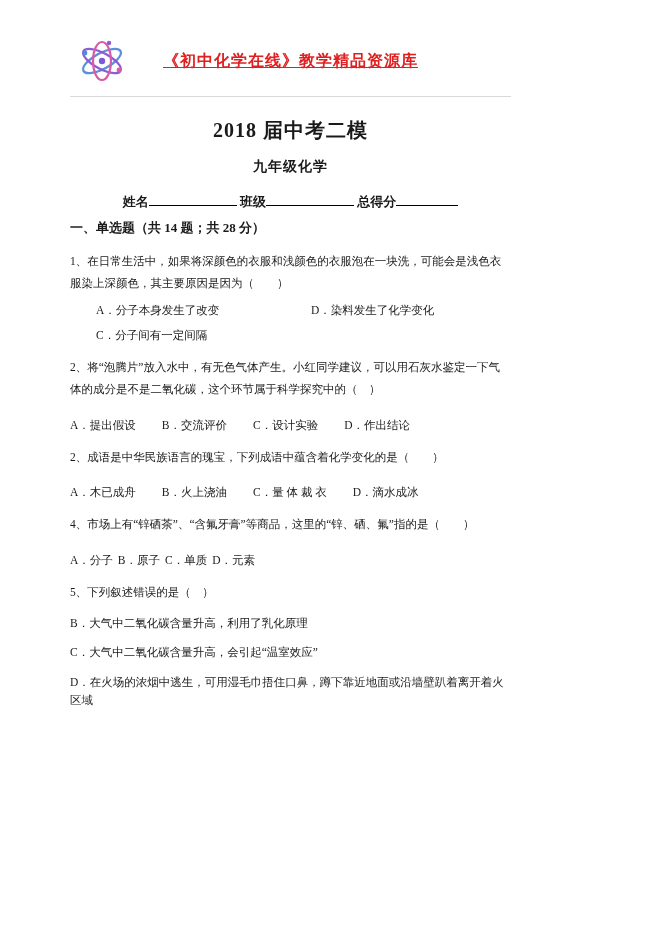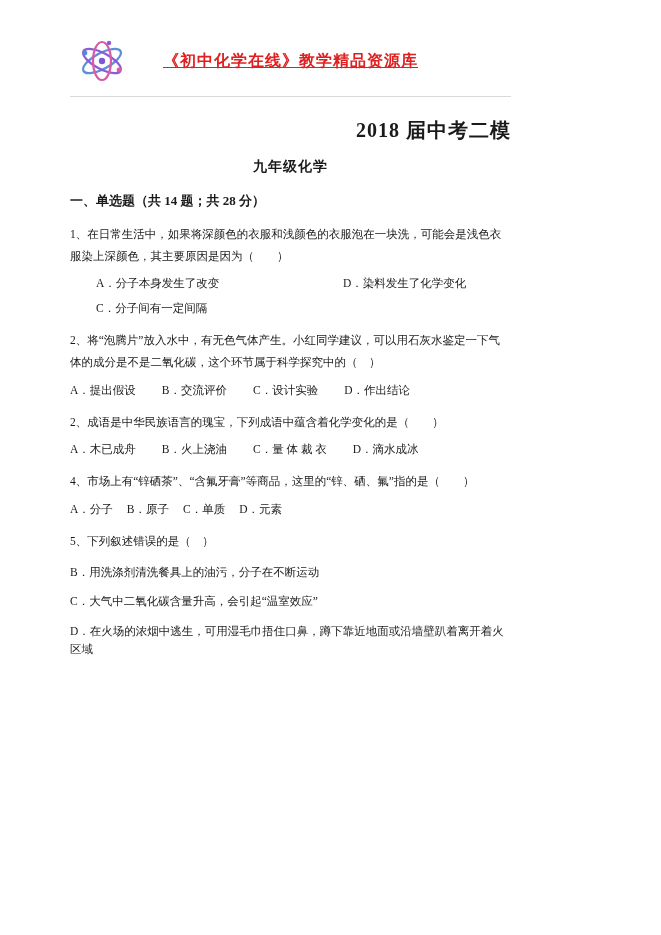--- a/index.html
+++ b/index.html
@@ -24,21 +24,21 @@
     font-family:"Liberation Serif","DejaVu Serif",serif;
   }
   .brand-url{
     margin-top:4px;font-size:9px;letter-spacing:2px;color:#e8622a;
     font-family:"Liberation Sans","DejaVu Sans",sans-serif;
   }
   .logo-spacer{width:52px;flex:0 0 52px;}
 
   
   .title{
-    margin:20px 0 0 0;text-align:right;
+    margin:20px 0 0 0;text-align:center;
     font-size:20px;font-weight:bold;letter-spacing:1px;
   }
   .subtitle{
     margin:14px 0 0 0;text-align:center;
     font-size:14px;font-weight:bold;letter-spacing:1px;
   }
   .name-line{
     margin-top:16px;text-align:center;font-size:13px;font-weight:bold;
   }
   .blank{
@@ -50,30 +50,30 @@
 
   
   .notice{margin-top:18px;}
   .notice-heading{font-size:13.5px;font-weight:bold;}
   .notice-item{
     margin:10px 0 0 0;font-size:13px;font-weight:bold;
     line-height:1.65;text-indent:2em;
   }
 
   
-  .section-title{margin-top:16px;font-size:13px;font-weight:bold;}
+  .section-title{margin-top:8px;font-size:13px;font-weight:bold;}
   .question{margin-top:13px;}
   .stem{margin:0;font-size:11.5px;line-height:1.95;}
-  .opts{font-size:11.5px;gap:32px;}
+  .opts{font-size:11.5px;}
   .opts.grid2{
     display:grid;grid-template-columns:215px auto;
     row-gap:10px;margin:8px 0 0 26px;
   }
-  .opts.row{display:flex;gap:26px;margin-top:9px;flex-wrap:wrap;align-items:center;}
-  .opts.row.tight{gap:14px;}
+  .opts.row{display:flex;gap:26px;margin-top:17px;flex-wrap:wrap;align-items:center;}
+  .opts.row.tight{gap:5px;}
   .opts.list .opt{display:block;margin-top:11px;line-height:1.6;}
 </style>
 </head>
 <body>
 
 <div class="page">
 
   <header class="header">
     <div class="logo">
       <svg viewBox="0 0 52 50" width="52" height="50">
@@ -88,20 +88,25 @@
     </div>
     <div class="brand">
       <div class="brand-title">《初中化学在线》教学精品资源库</div>
     </div>
     <div class="logo-spacer"></div>
   </header>
 
   <h1 class="title">2018 届中考二模</h1>
   <h2 class="subtitle">九年级化学</h2>
 
+  <div class="name-line">
+    <span>姓名</span><span class="blank w1"></span>
+    <span>班级</span><span class="blank w1"></span>
+    <span>总得分</span><span class="blank w2"></span>
+  </div>
 
 
   <div class="section-title">一、单选题（共 14 题；共 28 分）</div>
 
   <div class="question">
     <p class="stem">1、在日常生活中，如果将深颜色的衣服和浅颜色的衣服泡在一块洗，可能会是浅色衣服染上深颜色，其主要原因是因为（　　）</p>
     <div class="opts grid2">
       <span class="opt">A．分子本身发生了改变</span>
       <span class="opt">D．染料发生了化学变化</span>
       <span class="opt">C．分子间有一定间隔</span>
@@ -134,19 +139,19 @@
       <span class="opt">A．分子</span>
       <span class="opt">B．原子</span>
       <span class="opt">C．单质</span>
       <span class="opt">D．元素</span>
     </div>
   </div>
 
   <div class="question">
     <p class="stem">5、下列叙述错误的是（　）</p>
     <div class="opts list">
-      <span class="opt">B．用洗涤剂清洗餐具上的油污，分子在不断运动</span>
+      <span class="opt">B．大气中二氧化碳含量升高，利用了乳化原理</span>
       <span class="opt">C．大气中二氧化碳含量升高，会引起“温室效应”</span>
       <span class="opt">D．在火场的浓烟中逃生，可用湿毛巾捂住口鼻，蹲下靠近地面或沿墙壁趴着离开着火区域</span>
     </div>
   </div>
 
 </div>
 
 </body></html>

